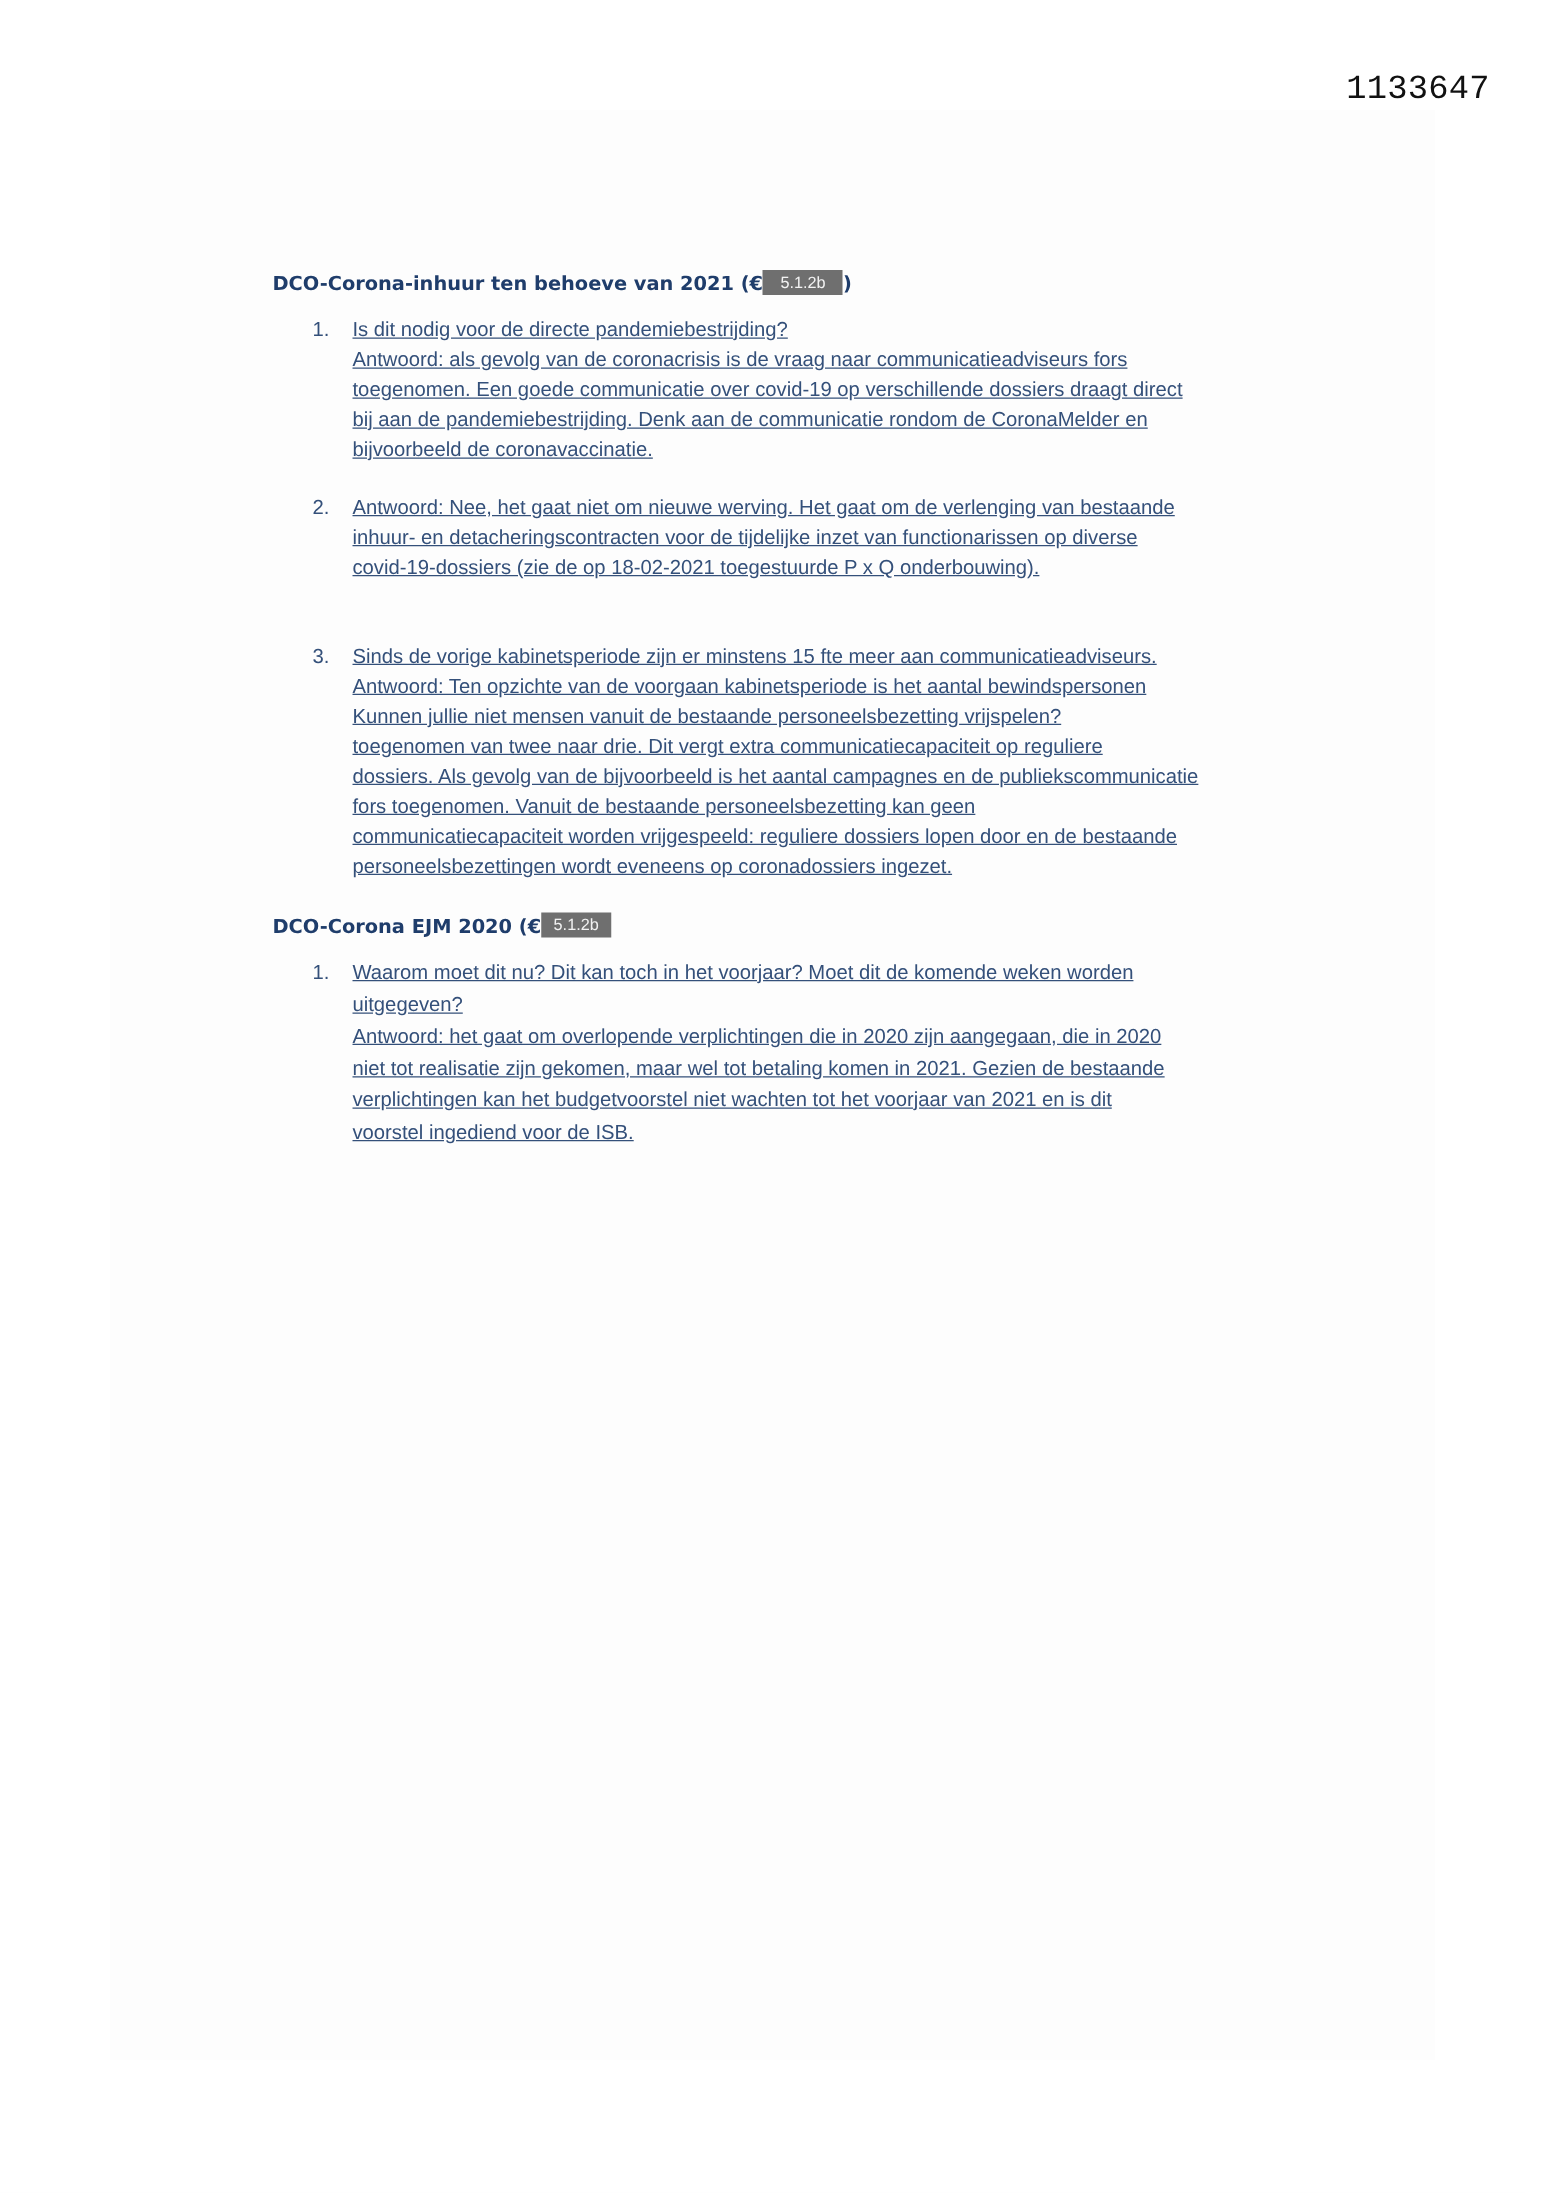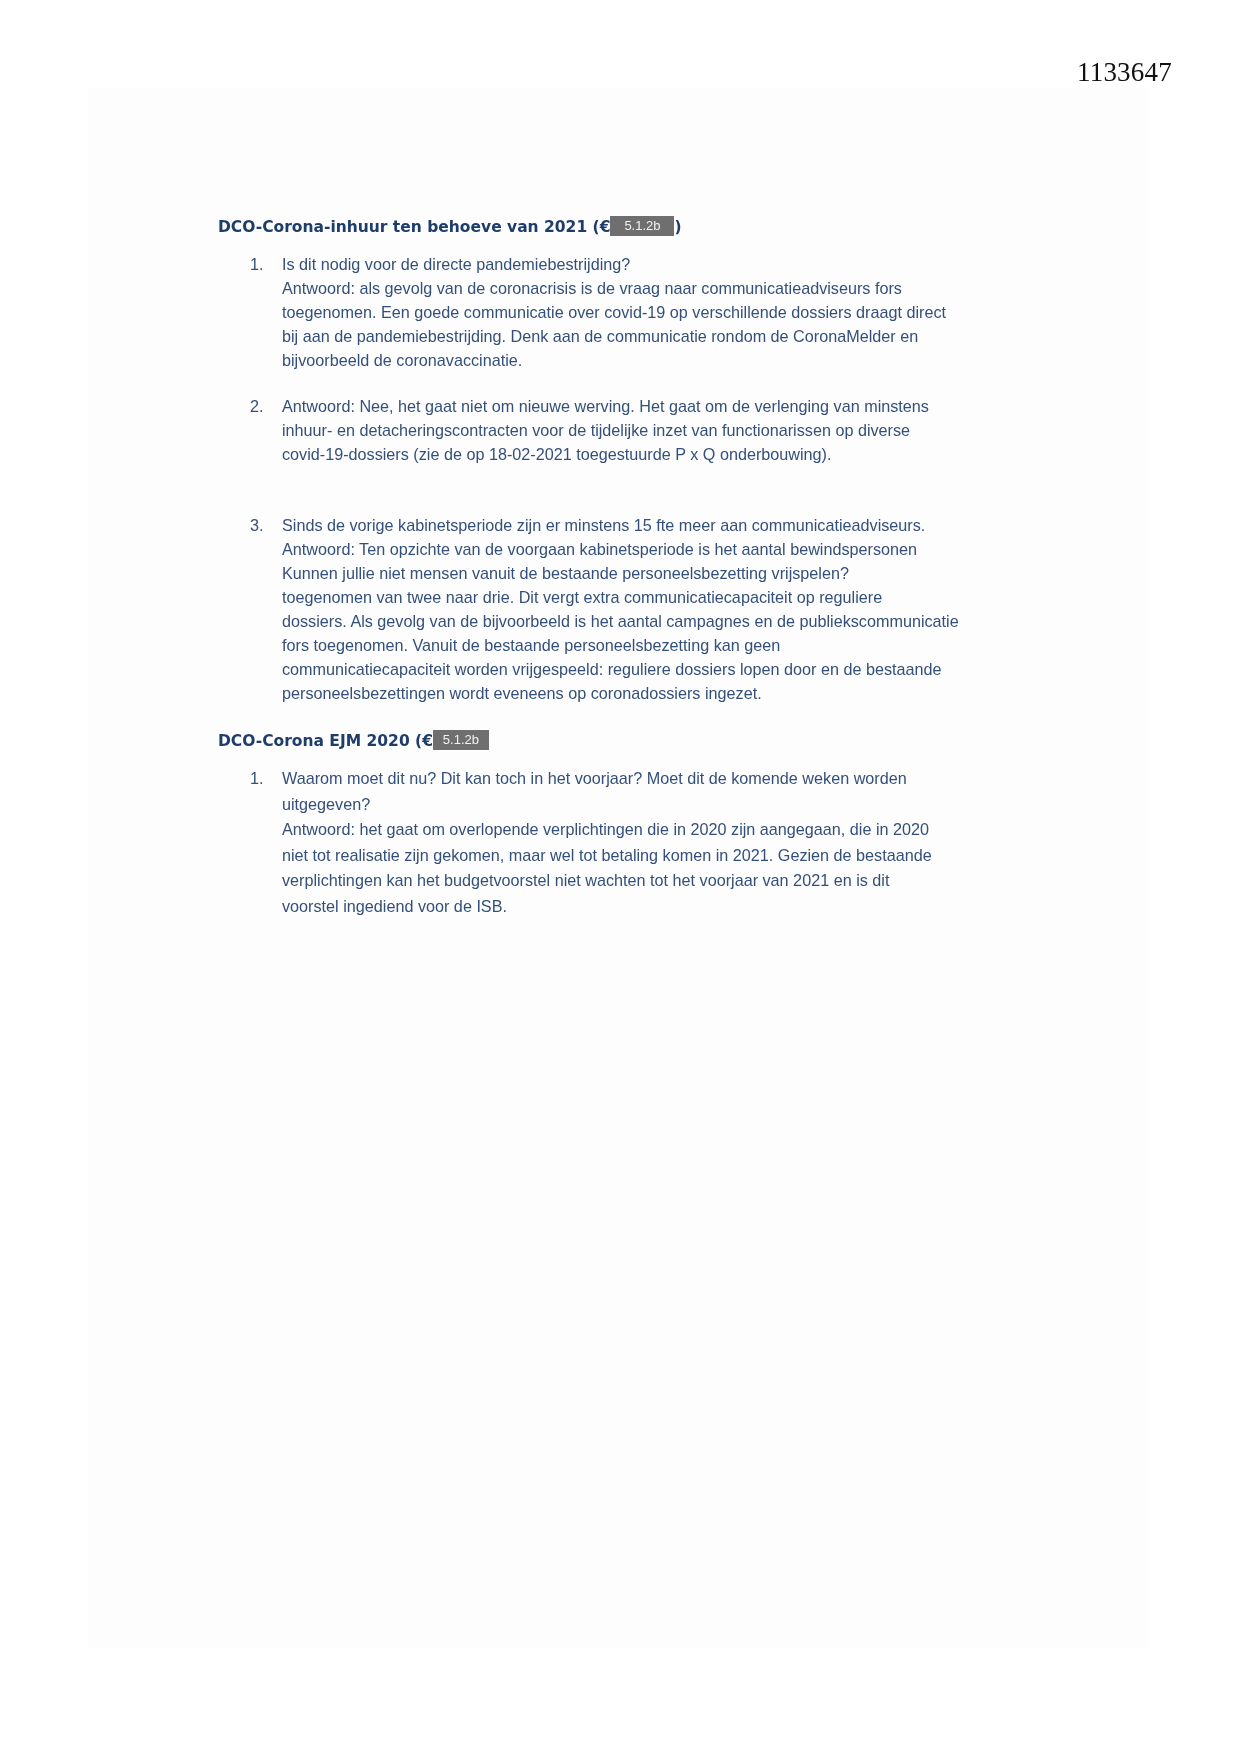--- a/index.html
+++ b/index.html
@@ -7,21 +7,21 @@
     width: 1241px; height: 1754px; position: relative; overflow: hidden;
     background: #ffffff;
     font-family: "Liberation Sans", sans-serif;
   }
   .page-shade {
     position: absolute; left: 88px; top: 88px; width: 1060px; height: 1560px;
     background: #fdfdfd;
   }
   .doc-number {
     position: absolute; left: 1077px; top: 57px;
-    font-family: Liberation Serif, serif;
+    font-family: Liberation Mono, monospace;
     font-size: 27px; color: #111; letter-spacing: 0.2px;
   }
   .content {
     position: absolute; left: 218px; top: 0; width: 820px;
     color: #2e4a72;
     font-family: "DejaVu Sans", sans-serif;
   }
   .heading {
     position: absolute; left: 0; white-space: nowrap;
     font-family: "DejaVu Sans", sans-serif;
@@ -33,21 +33,21 @@
     font-size: 13px; line-height: 20px; height: 20px; vertical-align: 2px;
     text-align: center;
   }
   .qa {
     position: absolute; left: 32px; width: 800px;
     font-family: "Liberation Sans", sans-serif;
     font-size: 16.2px; line-height: 24px; color: #34507a;
   }
   .qa .num { position: absolute; left: 0; top: 0; width: 30px; }
   .qa .body { margin-left: 32px; }
-  .qa .body div { white-space: nowrap; }
+  .qa .body div { white-space: nowrap; text-decoration: underline; }
   .qa.loose { line-height: 25.5px; }
 </style>
 </head>
 <body>
 
 <div class="page-shade"></div>
 
 <div class="doc-number">1133647</div>
 
 <div class="content">
@@ -63,21 +63,21 @@
       <div>Antwoord: als gevolg van de coronacrisis is de vraag naar communicatieadviseurs fors</div>
       <div>toegenomen. Een goede communicatie over covid-19 op verschillende dossiers draagt direct</div>
       <div>bij aan de pandemiebestrijding. Denk aan de communicatie rondom de CoronaMelder en</div>
       <div>bijvoorbeeld de coronavaccinatie.</div>
     </div>
   </div>
 
   <div class="qa" style="top:394px;">
     <div class="num">2.</div>
     <div class="body">
-      <div>Antwoord: Nee, het gaat niet om nieuwe werving. Het gaat om de verlenging van minstens</div>
+      <div>Antwoord: Nee, het gaat niet om nieuwe werving. Het gaat om de verlenging van bestaande</div>
       <div>inhuur- en detacheringscontracten voor de tijdelijke inzet van functionarissen op diverse</div>
       <div>covid-19-dossiers (zie de op 18-02-2021 toegestuurde P x Q onderbouwing).</div>
     </div>
   </div>
 
   <div class="qa" style="top:513px;">
     <div class="num">3.</div>
     <div class="body">
       <div>Sinds de vorige kabinetsperiode zijn er minstens 15 fte meer aan communicatieadviseurs.</div>
       <div>Antwoord: Ten opzichte van de voorgaan kabinetsperiode is het aantal bewindspersonen</div>

